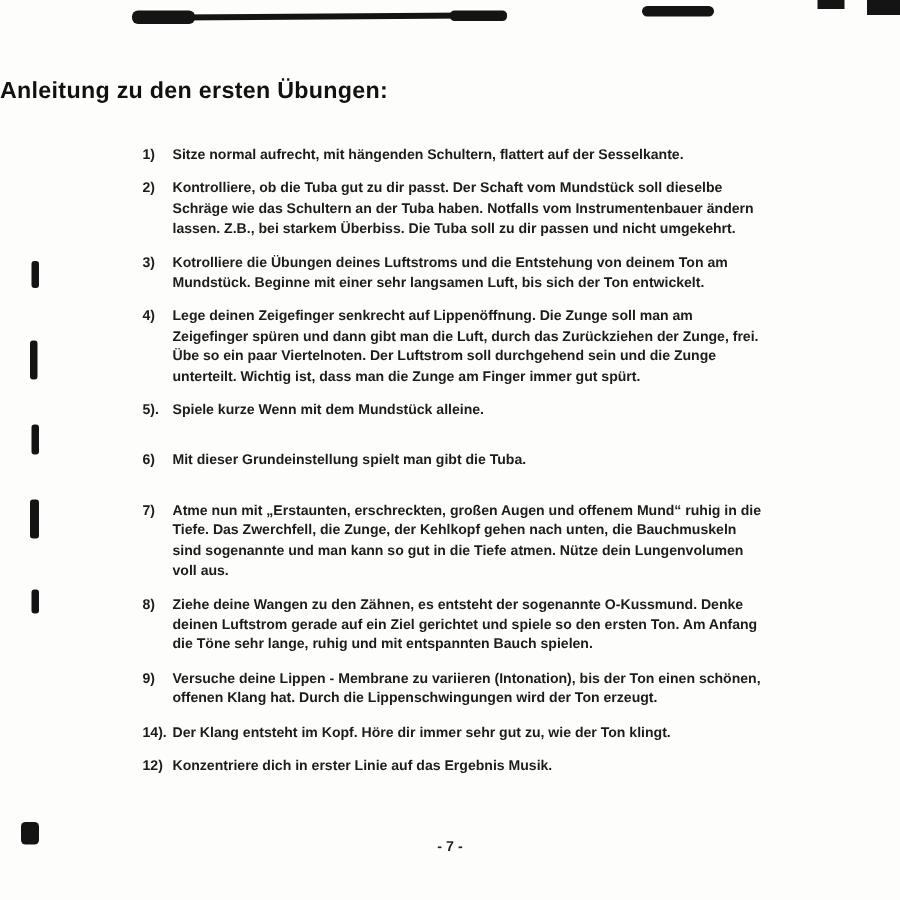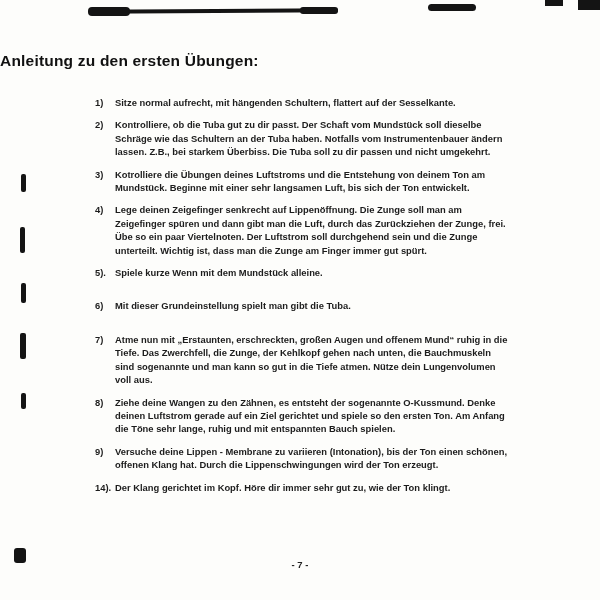--- a/index.html
+++ b/index.html
@@ -124,21 +124,25 @@
     </div>
 
     <div class="item">
       <span class="num">9)</span>
       <span class="txt">Versuche deine Lippen - Membrane zu variieren (Intonation), bis der Ton einen schönen, offenen Klang hat. Durch die Lippenschwingungen wird der Ton erzeugt.</span>
     </div>
 
 
     <div class="item">
       <span class="num">14).</span>
-      <span class="txt">Der Klang gerichtet im Kopf. Höre dir immer sehr gut zu, wie der Ton klingt.</span>
+      <span class="txt">Der Klang entsteht im Kopf. Höre dir immer sehr gut zu, wie der Ton klingt.</span>
     </div>
 
+    <div class="item">
+      <span class="num">12)</span>
+      <span class="txt">Konzentriere dich in erster Linie auf das Ergebnis Musik.</span>
+    </div>
 
   </div>
 
   <div class="pagenum">- 7 -</div>
 
 </div>
 
 </body></html>

